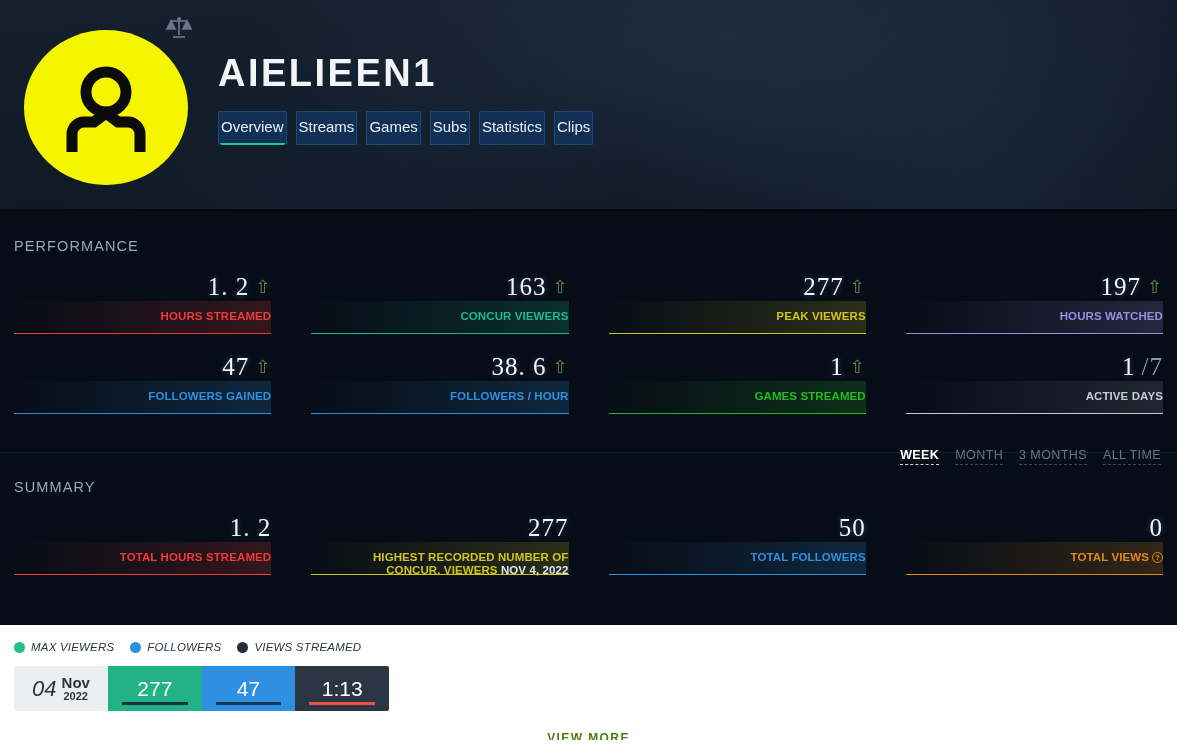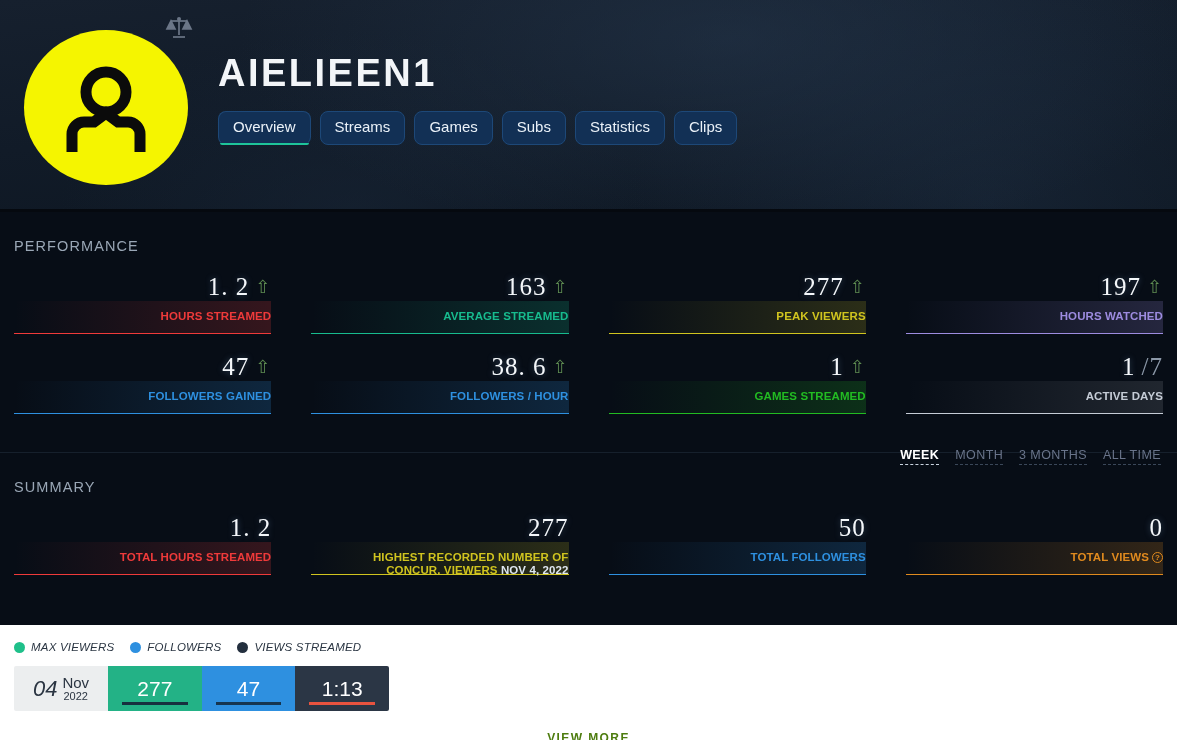--- a/index.html
+++ b/index.html
@@ -48,24 +48,24 @@
     color:#f2f5f8;
     font-family:"Liberation Sans", sans-serif;
   }
   .tabs{
     position:absolute; left:218px; top:111px;
     display:flex; gap:9px;
   }
   .tab{
     background:#123055;
     border:1px solid #1d4878;
-    border-radius:8px;
+    border-radius:1px;
     color:#eaf1f8;
     font-size:15px;
-    padding:7px 14px 8px;
+    padding:7px 2px 8px;
     line-height:1.1;
     cursor:pointer;
     position:relative;
     white-space:nowrap;
   }
   .tab.active{ border-bottom-color:transparent; }
   .tab.active::after{
     content:"";
     position:absolute; left:1px; right:1px; bottom:-1px; height:2px;
     background:#1ec49a; border-radius:0 0 4px 4px;
@@ -174,21 +174,21 @@
   .stream-row{
     display:flex; margin-top:13px; height:45px;
     width:375px; border-radius:2px; overflow:hidden;
   }
   .sr-date{
     background:#eceeef; color:#2b3542;
     width:94px; display:flex; align-items:center; justify-content:center;
     gap:5px;
   }
   .sr-day{ font-size:22px; font-weight:400;font-style:italic; }
-  .sr-mo{ display:flex; flex-direction:column; line-height:1.05; }
+  .sr-mo{ display:flex; flex-direction:column; line-height:1.05;font-weight:bold; }
   .sr-mon{ font-size:15px; }
   .sr-yr{ font-size:11px; text-align:center; }
   .sr-cell{
     flex:1; display:flex; align-items:center; justify-content:center;
     color:#fff; font-size:21px; position:relative;
   }
   .sr-cell .bar{
     position:absolute; left:15%; right:15%; bottom:6px; height:3px;
   }
   .view-more{
@@ -265,21 +265,21 @@
 
       <div class="stat">
         <div class="stat-bar">
           <div class="fill" style="background:linear-gradient(90deg,rgba(23,187,142,0) 0%,rgba(23,187,142,.20) 100%);"></div>
           <div class="rule" style="background:#17bb8e;"></div>
         </div>
         <div class="stat-value">
           <span class="num">163</span>
           <span class="up-arrow">⇧</span>
         </div>
-        <div class="stat-label" style="color:#17bb8e;">AVERAGE STREAMED</div>
+        <div class="stat-label" style="color:#17bb8e;">CONCUR VIEWERS</div>
       </div>
 
       <div class="stat">
         <div class="stat-bar">
           <div class="fill" style="background:linear-gradient(90deg,rgba(208,196,31,0) 0%,rgba(208,196,31,.18) 100%);"></div>
           <div class="rule" style="background:#d0c41f;"></div>
         </div>
         <div class="stat-value">
           <span class="num">277</span>
           <span class="up-arrow">⇧</span>

